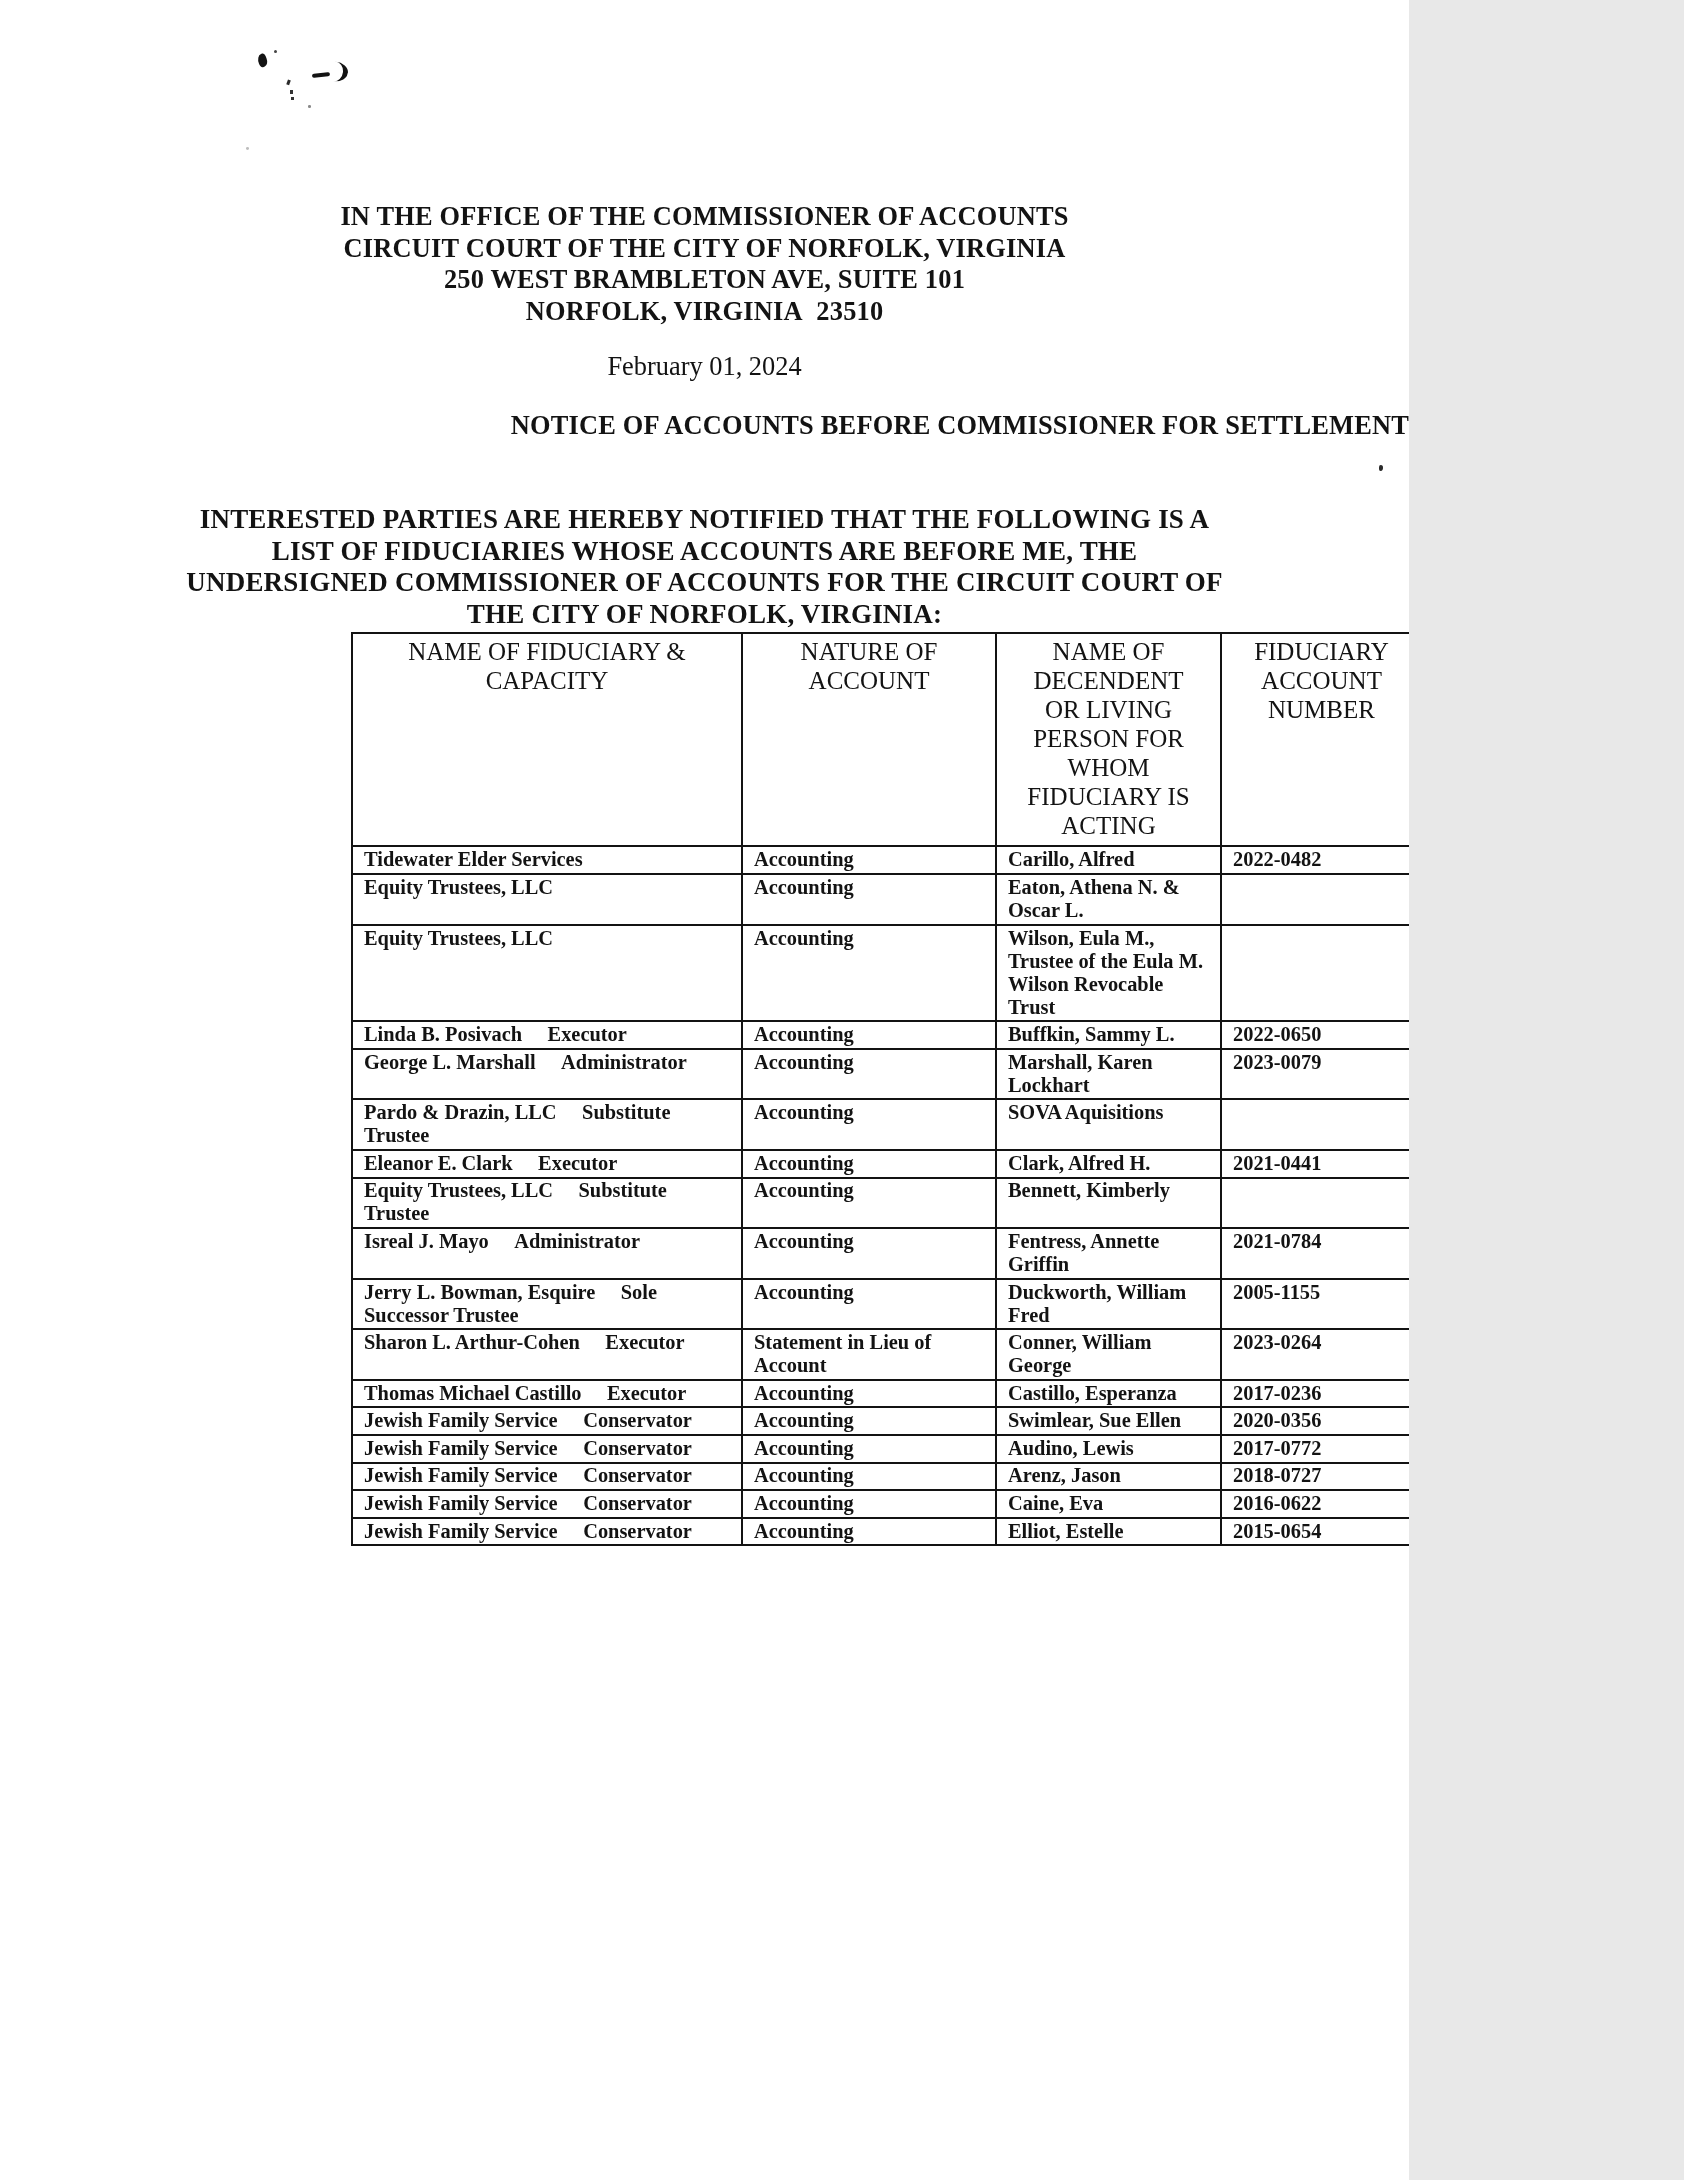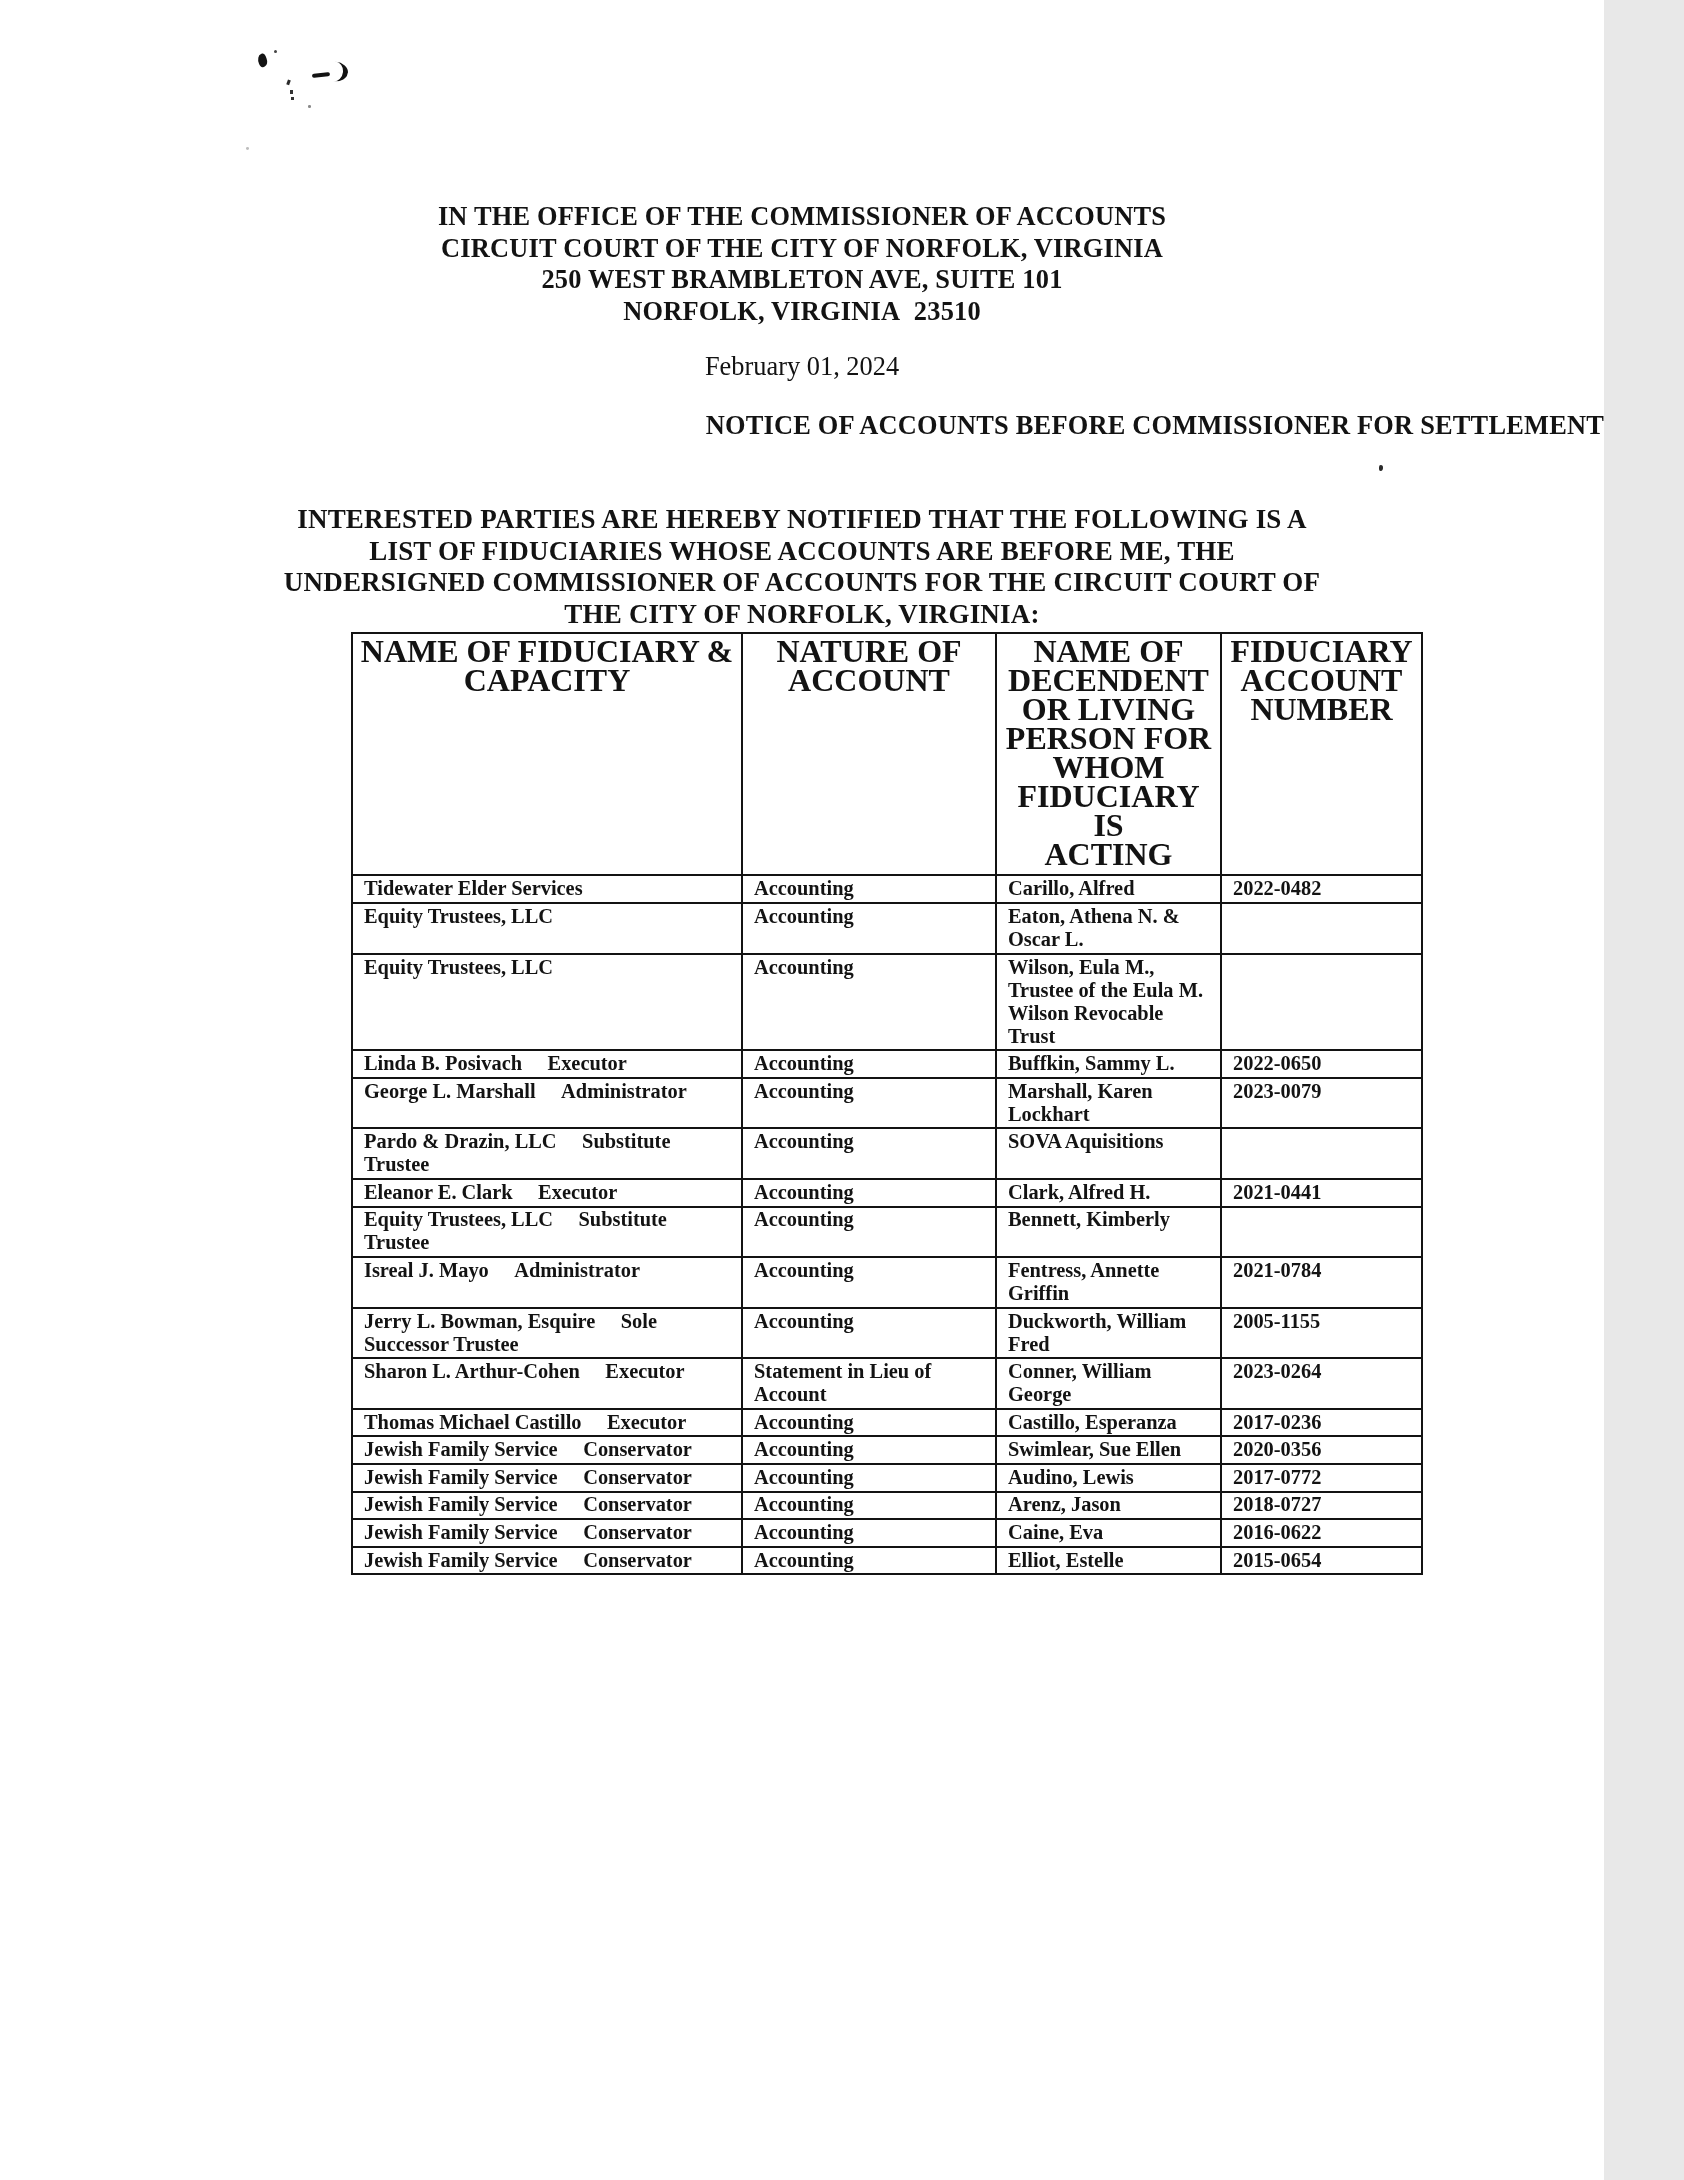--- a/index.html
+++ b/index.html
@@ -2,21 +2,21 @@
 <html style="--ink: #131313; --paper: #ffffff;font-size:13.6px"><head>
 <meta charset="utf-8">
 <style>
   :root{
     --ink:#131313;
     --paper:#ffffff;
   }
   html,body{margin:0;padding:0;background:#e8e8e8;}
   .page{
     position:relative;
-    width:1604px;height:2181px;
+    width:1409px;height:2181px;
     background:var(--paper);
     font-family:"Liberation Serif","DejaVu Serif",serif;
     color:var(--ink);
     overflow:hidden;
   }
   
   .doc-header{position:absolute;top:201px;left:0;width:100%;text-align:center;
     font-weight:bold;font-size:26.4px;line-height:31.5px;letter-spacing:0.2px;}
   .doc-date{position:absolute;top:351px;left:0;width:100%;text-align:center;
     font-weight:normal;font-size:26.4px;line-height:31.5px;}
@@ -31,22 +31,22 @@
     border-collapse:collapse;table-layout:fixed;
     font-weight:bold;
   }
   table.accounts th,table.accounts td{
     border:2.6px solid var(--ink);
     vertical-align:top;
     white-space:pre-line;
     overflow:hidden;
   }
   table.accounts th{
-    font-size:32px;line-height:29px;text-align:center;
-    padding:3.4px 3.4px 5.1px 3.4px;font-weight:bold;
+    font-size:25px;line-height:29px;text-align:center;
+    padding:3.4px 3.4px 5.1px 3.4px;font-weight:normal;
   }
   table.accounts td{
     font-size:20.4px;line-height:23px;
     padding:0.9px 5.1px 1.7px 11px;
   }
 
   
   .mark{position:absolute;background:var(--ink);}
   .mark-tick{left:258px;top:54px;width:8.5px;height:12.8px;border-radius:70% 30% 60% 40%;transform:rotate(-22deg);}
   .mark-speck-a{left:274px;top:50px;width:3.4px;height:3.4px;border-radius:50%;background:#444;}

